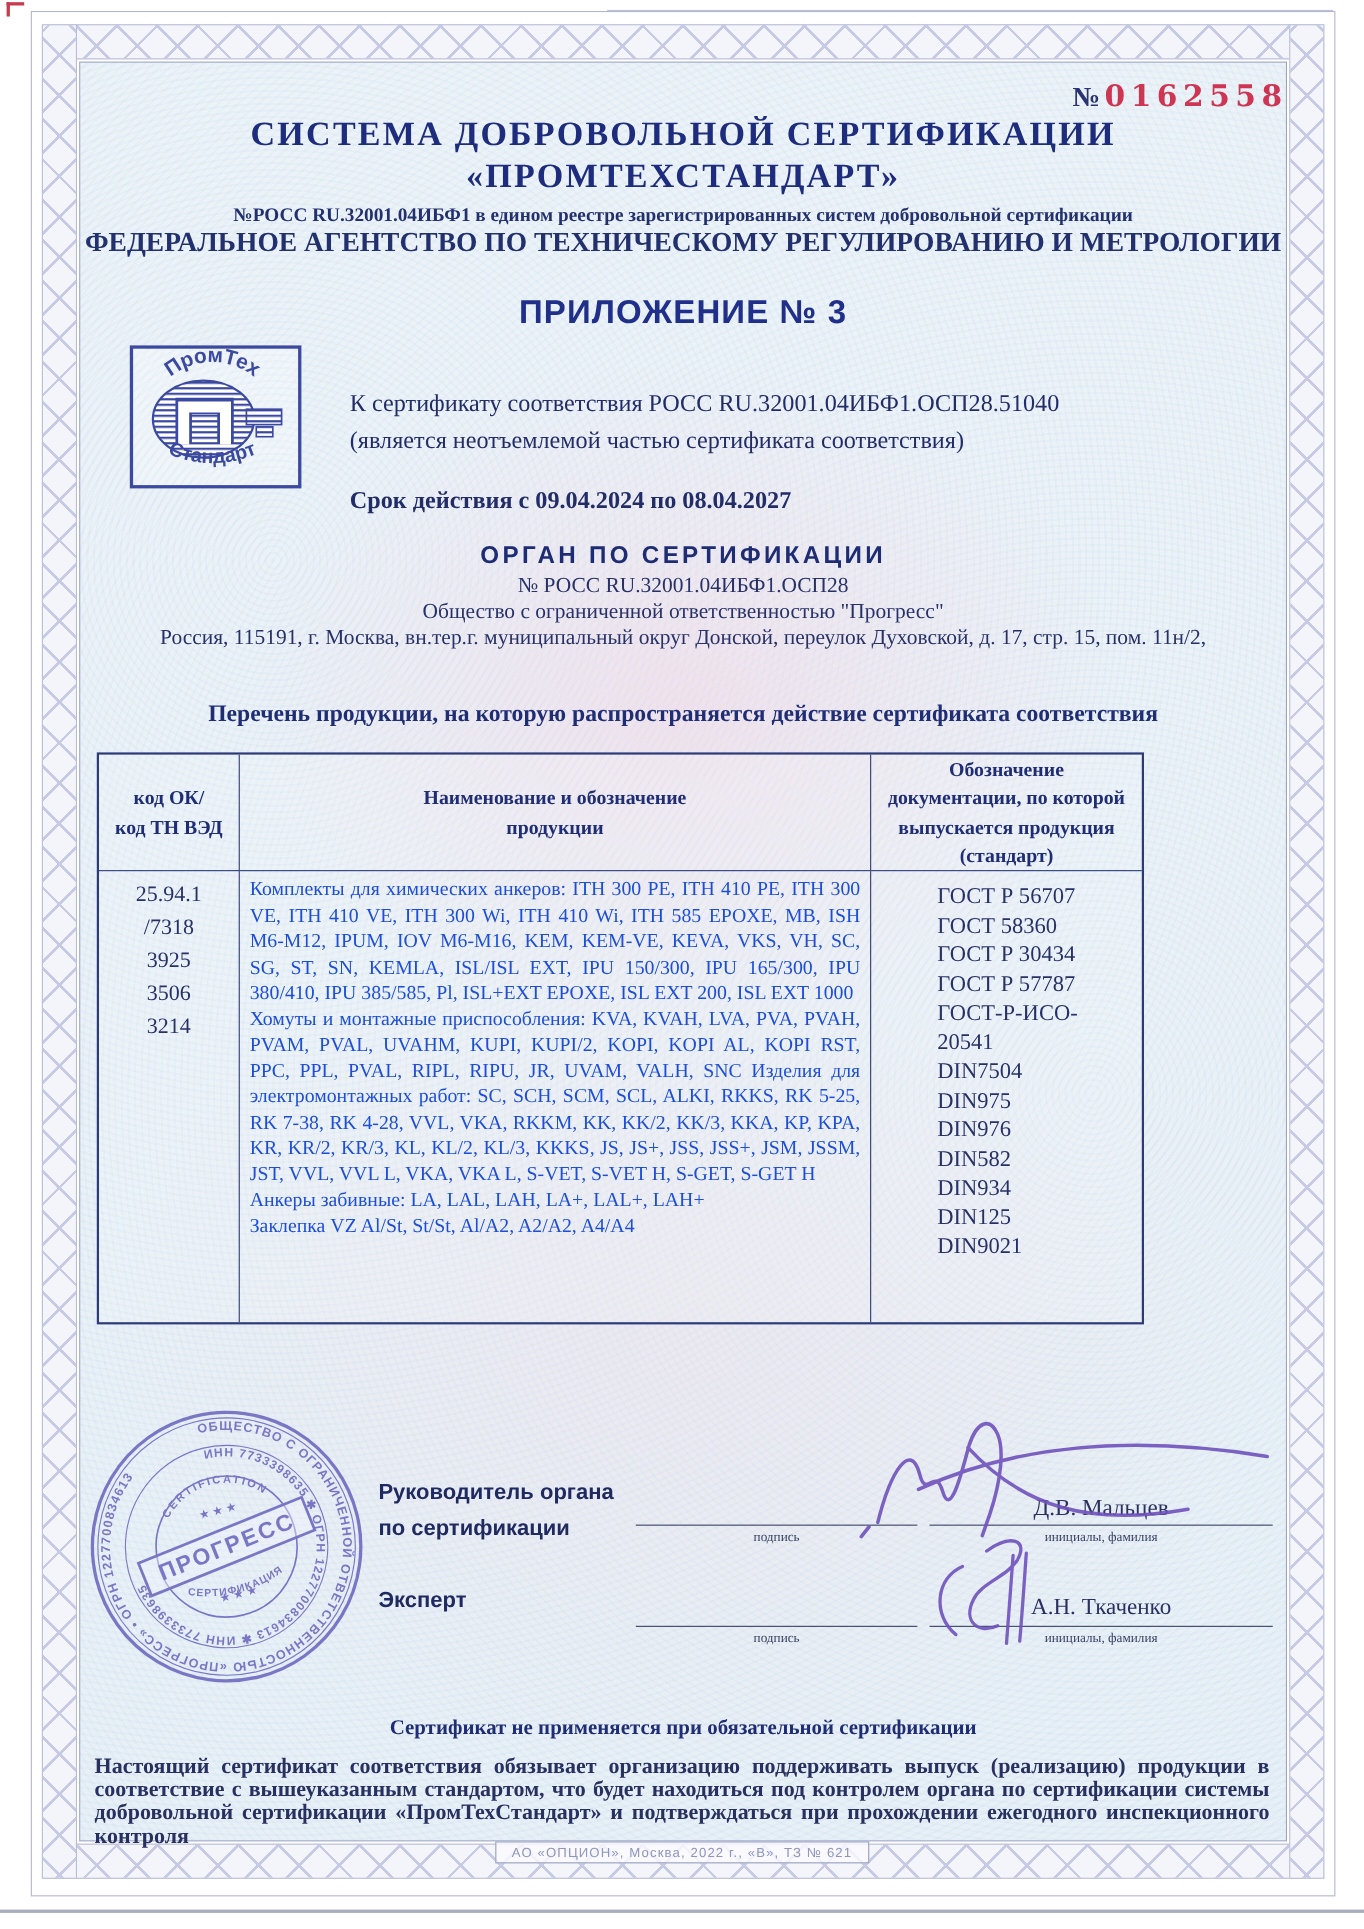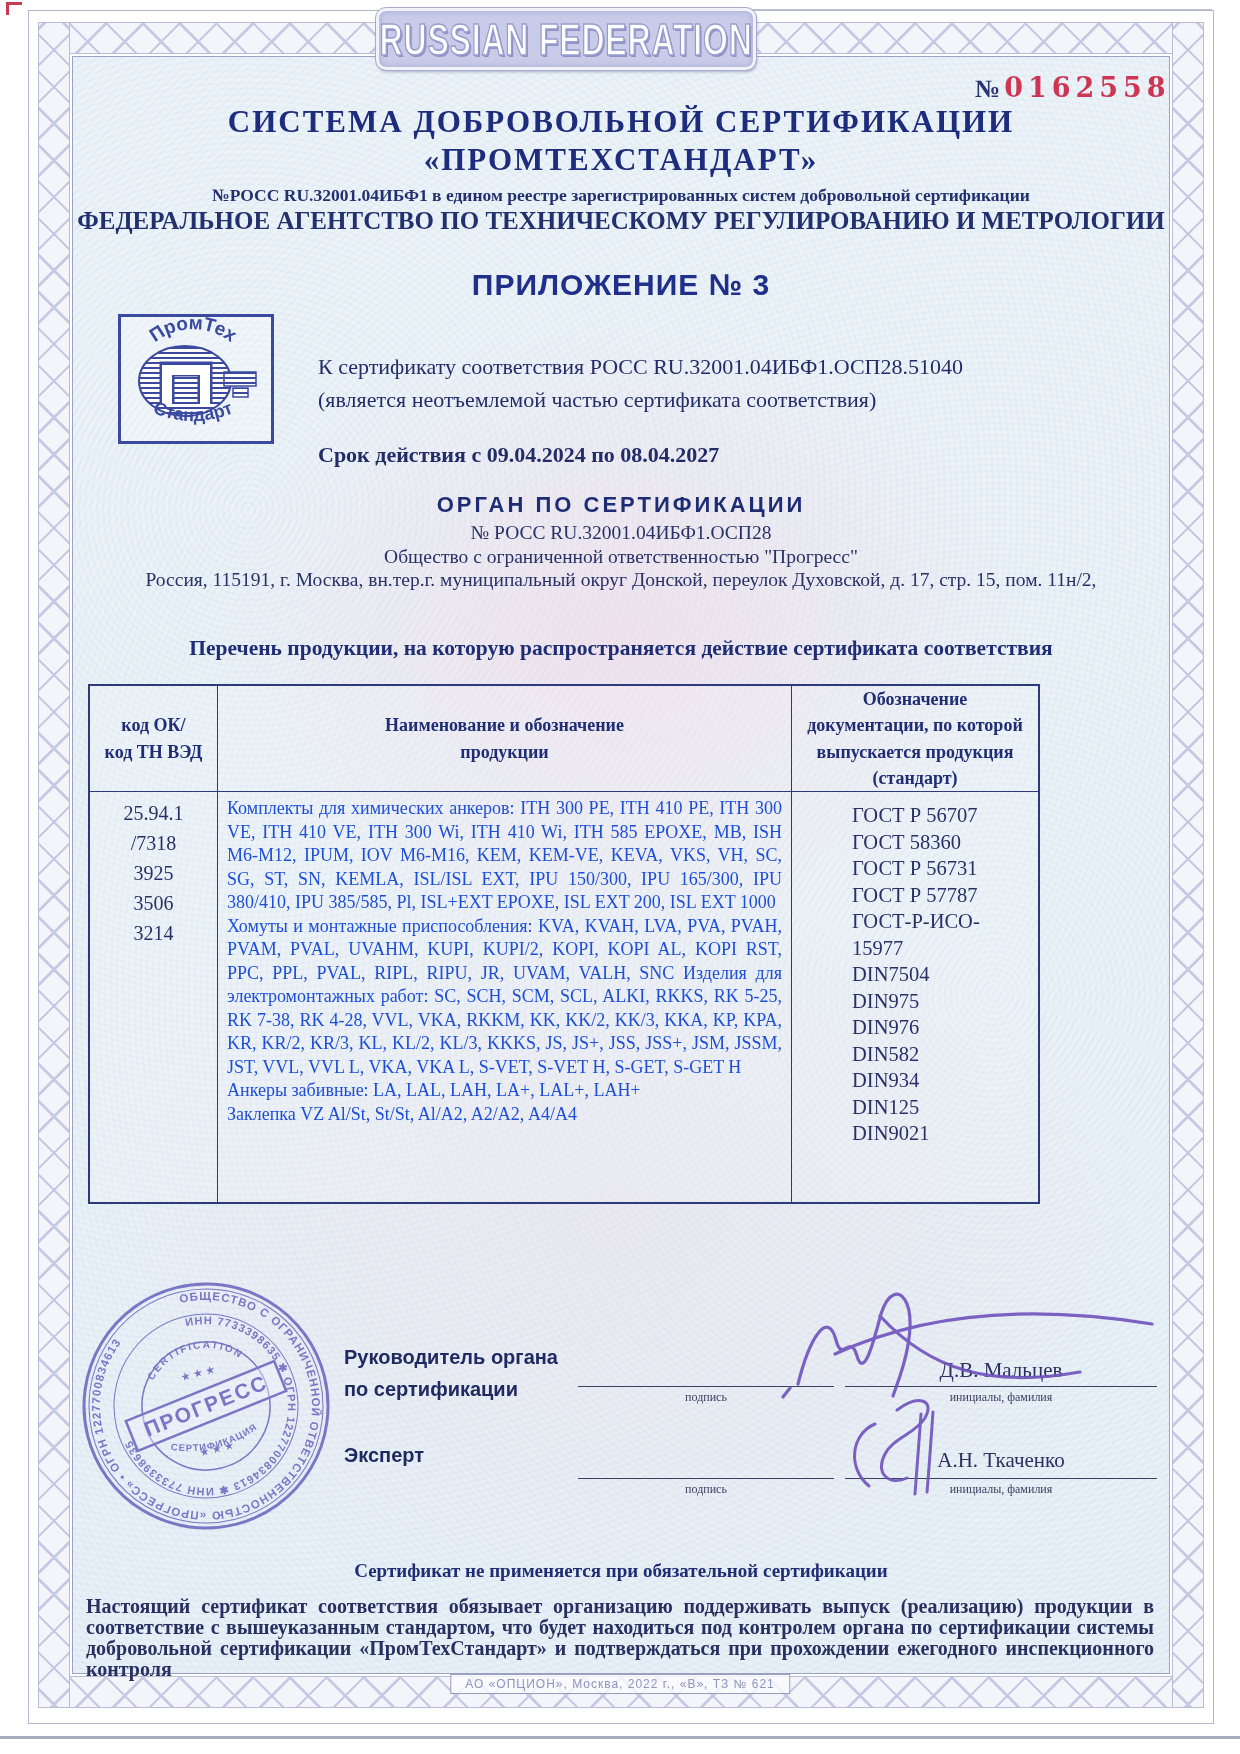--- a/index.html
+++ b/index.html
@@ -87,23 +87,20 @@
   <div class="corner-tick"></div>
   <div class="top-hairline"></div>
   <div class="outer-line"></div>
   <div class="zz zz-top"></div>
   <div class="zz zz-bottom"></div>
   <div class="zz zz-left"></div>
   <div class="zz zz-right"></div>
   <div class="inner-area"></div>
   <div class="bottom-scanline"></div>
 
-  <div class="badge">
-    <span>RUSSIAN FEDERATION</span>
-  </div>
 
   <div class="serial">
     <span class="nsign">№</span>
     <span class="digits">0162558</span>
   </div>
 
   <div class="ctr title-main" style="top:104px;">СИСТЕМА ДОБРОВОЛЬНОЙ СЕРТИФИКАЦИИ</div>
   <div class="ctr title-main" style="top:142px;">«ПРОМТЕХСТАНДАРТ»</div>
   <div class="ctr registry" style="top:185px;">№РОСС RU.32001.04ИБФ1 в едином реестре зарегистрированных систем добровольной сертификации</div>
   <div class="ctr agency" style="top:207px;">ФЕДЕРАЛЬНОЕ АГЕНТСТВО ПО ТЕХНИЧЕСКОМУ РЕГУЛИРОВАНИЮ И МЕТРОЛОГИИ</div>
@@ -164,24 +161,24 @@
     <div class="cell body-row desc-cell">
       <div>Комплекты для химических анкеров: ITH 300 PE, ITH 410 PE, ITH 300 VE, ITH 410 VE, ITH 300 Wi, ITH 410 Wi, ITH 585 EPOXE, MB, ISH M6-M12, IPUM, IOV M6-M16, KEM, KEM-VE, KEVA, VKS, VH, SC, SG, ST, SN, KEMLA, ISL/ISL EXT, IPU 150/300, IPU 165/300, IPU 380/410, IPU 385/585, Pl, ISL+EXT EPOXE, ISL EXT 200, ISL EXT 1000</div>
       <div>Хомуты и монтажные приспособления: KVA, KVAH, LVA, PVA, PVAH, PVAM, PVAL, UVAHM, KUPI, KUPI/2, KOPI, KOPI AL, KOPI RST, PPC, PPL, PVAL, RIPL, RIPU, JR, UVAM, VALH, SNC  Изделия для электромонтажных работ: SC, SCH, SCM, SCL, ALKI, RKKS, RK 5-25, RK 7-38, RK 4-28, VVL, VKA, RKKM, KK, KK/2, KK/3, KKA, KP, KPA, KR, KR/2, KR/3, KL, KL/2, KL/3, KKKS, JS, JS+, JSS, JSS+, JSM, JSSM, JST, VVL, VVL L, VKA, VKA L, S-VET, S-VET H, S-GET, S-GET H</div>
       <div>Анкеры забивные: LA, LAL, LAH, LA+, LAL+, LAH+</div>
       <div>Заклепка VZ Al/St, St/St, Al/A2, A2/A2, A4/A4</div>
     </div>
 
     <div class="cell body-row last-col std-cell">
       <div>ГОСТ Р 56707</div>
       <div>ГОСТ 58360</div>
-      <div>ГОСТ Р 56731</div>
+      <div>ГОСТ Р 30434</div>
       <div>ГОСТ Р 57787</div>
       <div>ГОСТ-Р-ИСО-
-15977</div>
+20541</div>
       <div>DIN7504</div>
       <div>DIN975</div>
       <div>DIN976</div>
       <div>DIN582</div>
       <div>DIN934</div>
       <div>DIN125</div>
       <div>DIN9021</div>
     </div>
   </div>
 

